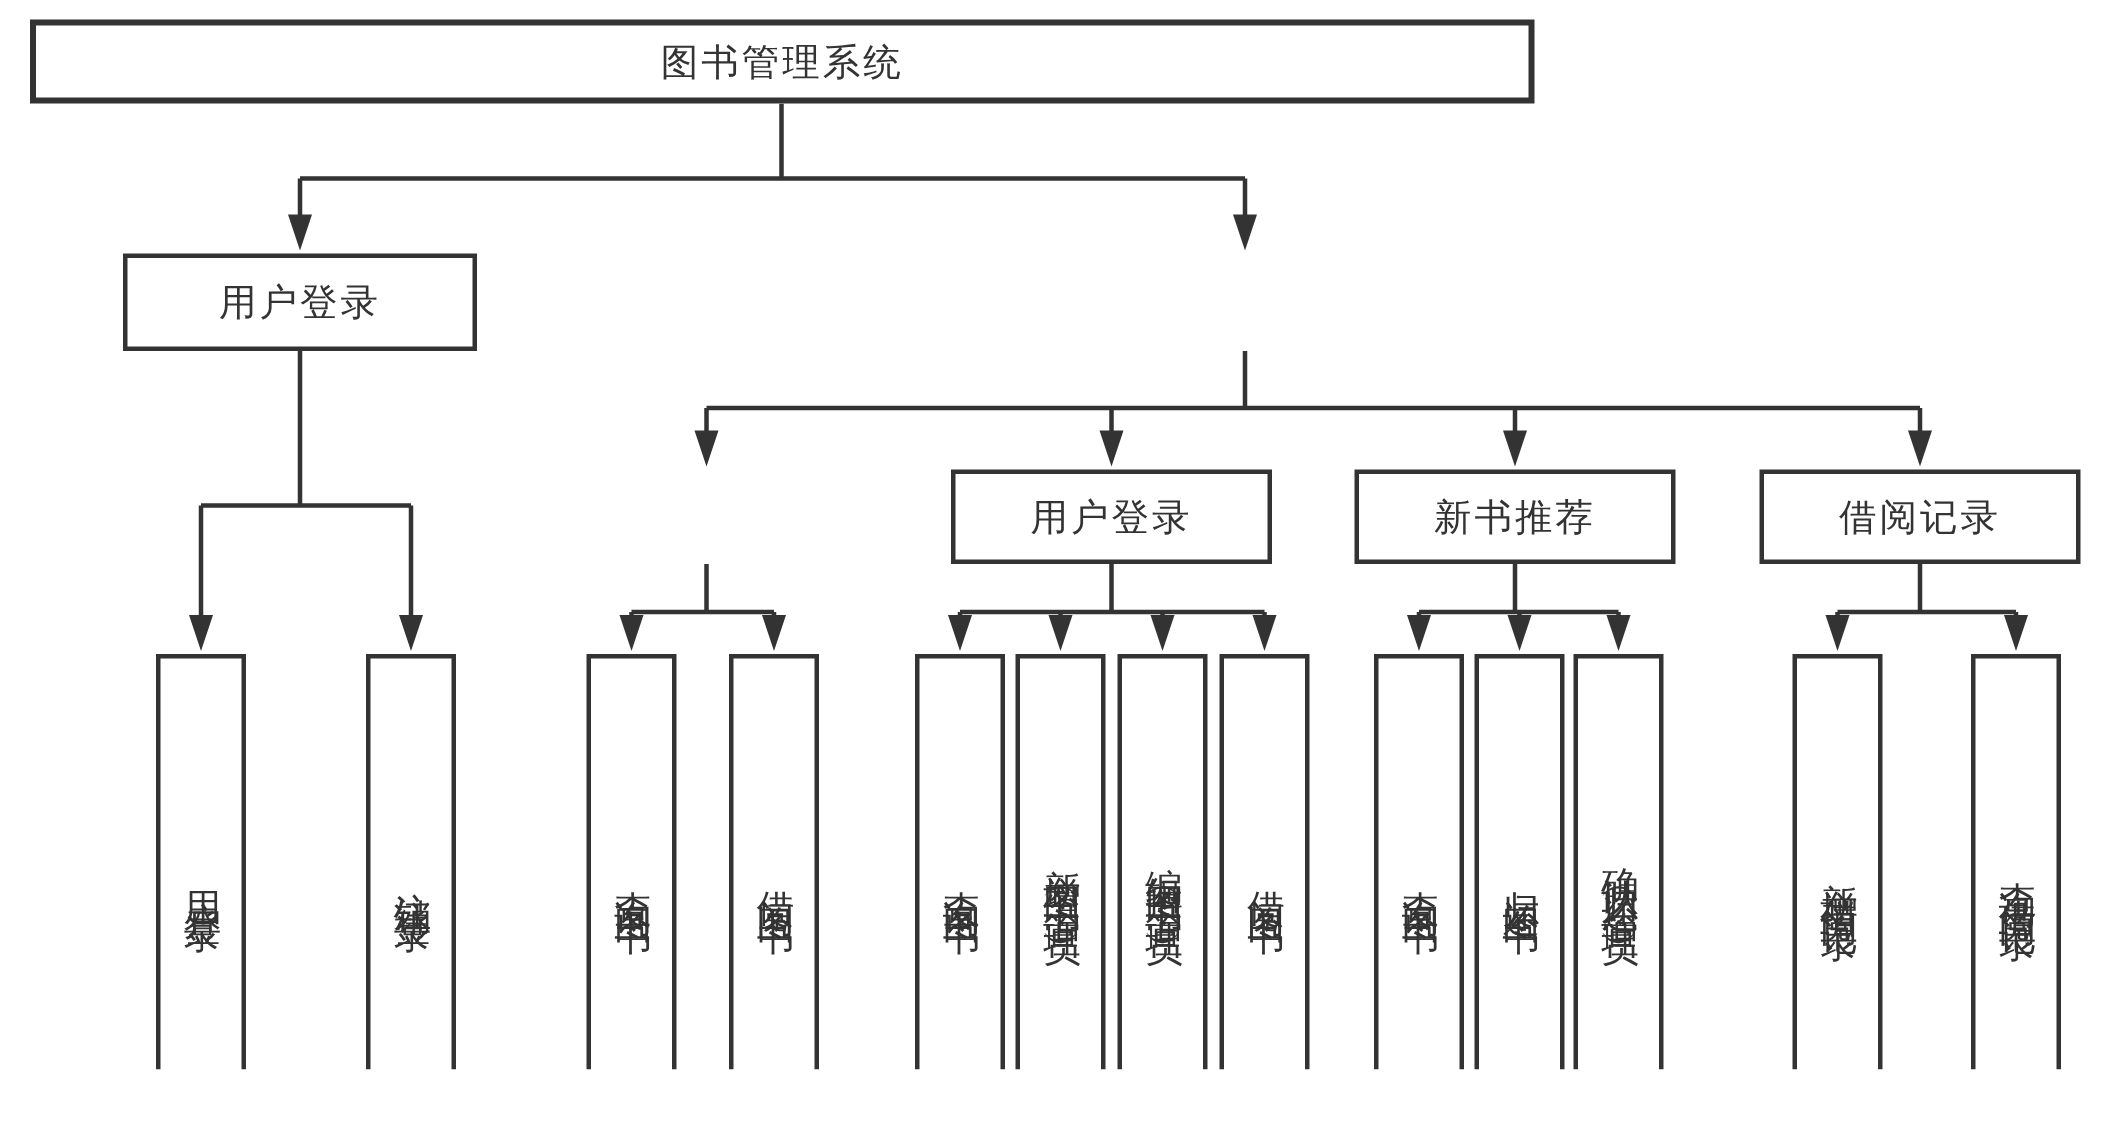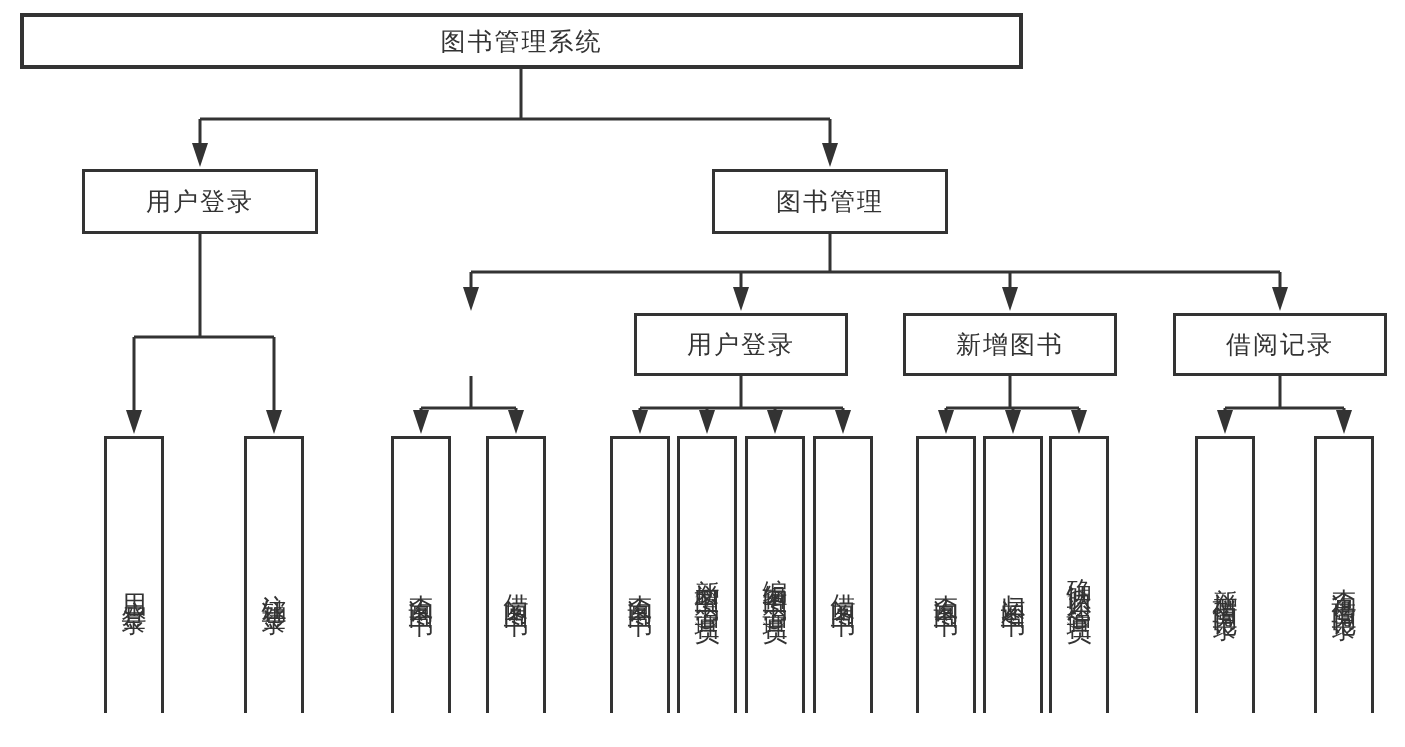--- a/index.html
+++ b/index.html
@@ -95,29 +95,26 @@
     </g>
   </svg>
 
   <div class="node node-h node-root" style="left:20px;top:13px;width:1003px;height:56px">
     <span class="label">图书管理系统</span>
   </div>
 
   <div class="node node-h" style="left:82px;top:169px;width:236px;height:65px">
     <span class="label">用户登录</span>
   </div>
-  <div class="node node-h" style="left:712px;top:169px;width:236px;height:65px">
-    <span class="label">图书管理</span>
-  </div>
 
   <div class="node node-h" style="left:634px;top:313px;width:214px;height:63px">
     <span class="label">用户登录</span>
   </div>
   <div class="node node-h" style="left:903px;top:313px;width:214px;height:63px">
-    <span class="label">新增图书</span>
+    <span class="label">新书推荐</span>
   </div>
   <div class="node node-h" style="left:1173px;top:313px;width:214px;height:63px">
     <span class="label">借阅记录</span>
   </div>
 
   <div class="node node-v" style="left:104px;top:436px;width:60px;height:299px">
     <span class="vtext">用户登录</span>
   </div>
   <div class="node node-v" style="left:244px;top:436px;width:60px;height:299px">
     <span class="vtext">注销登录</span>

